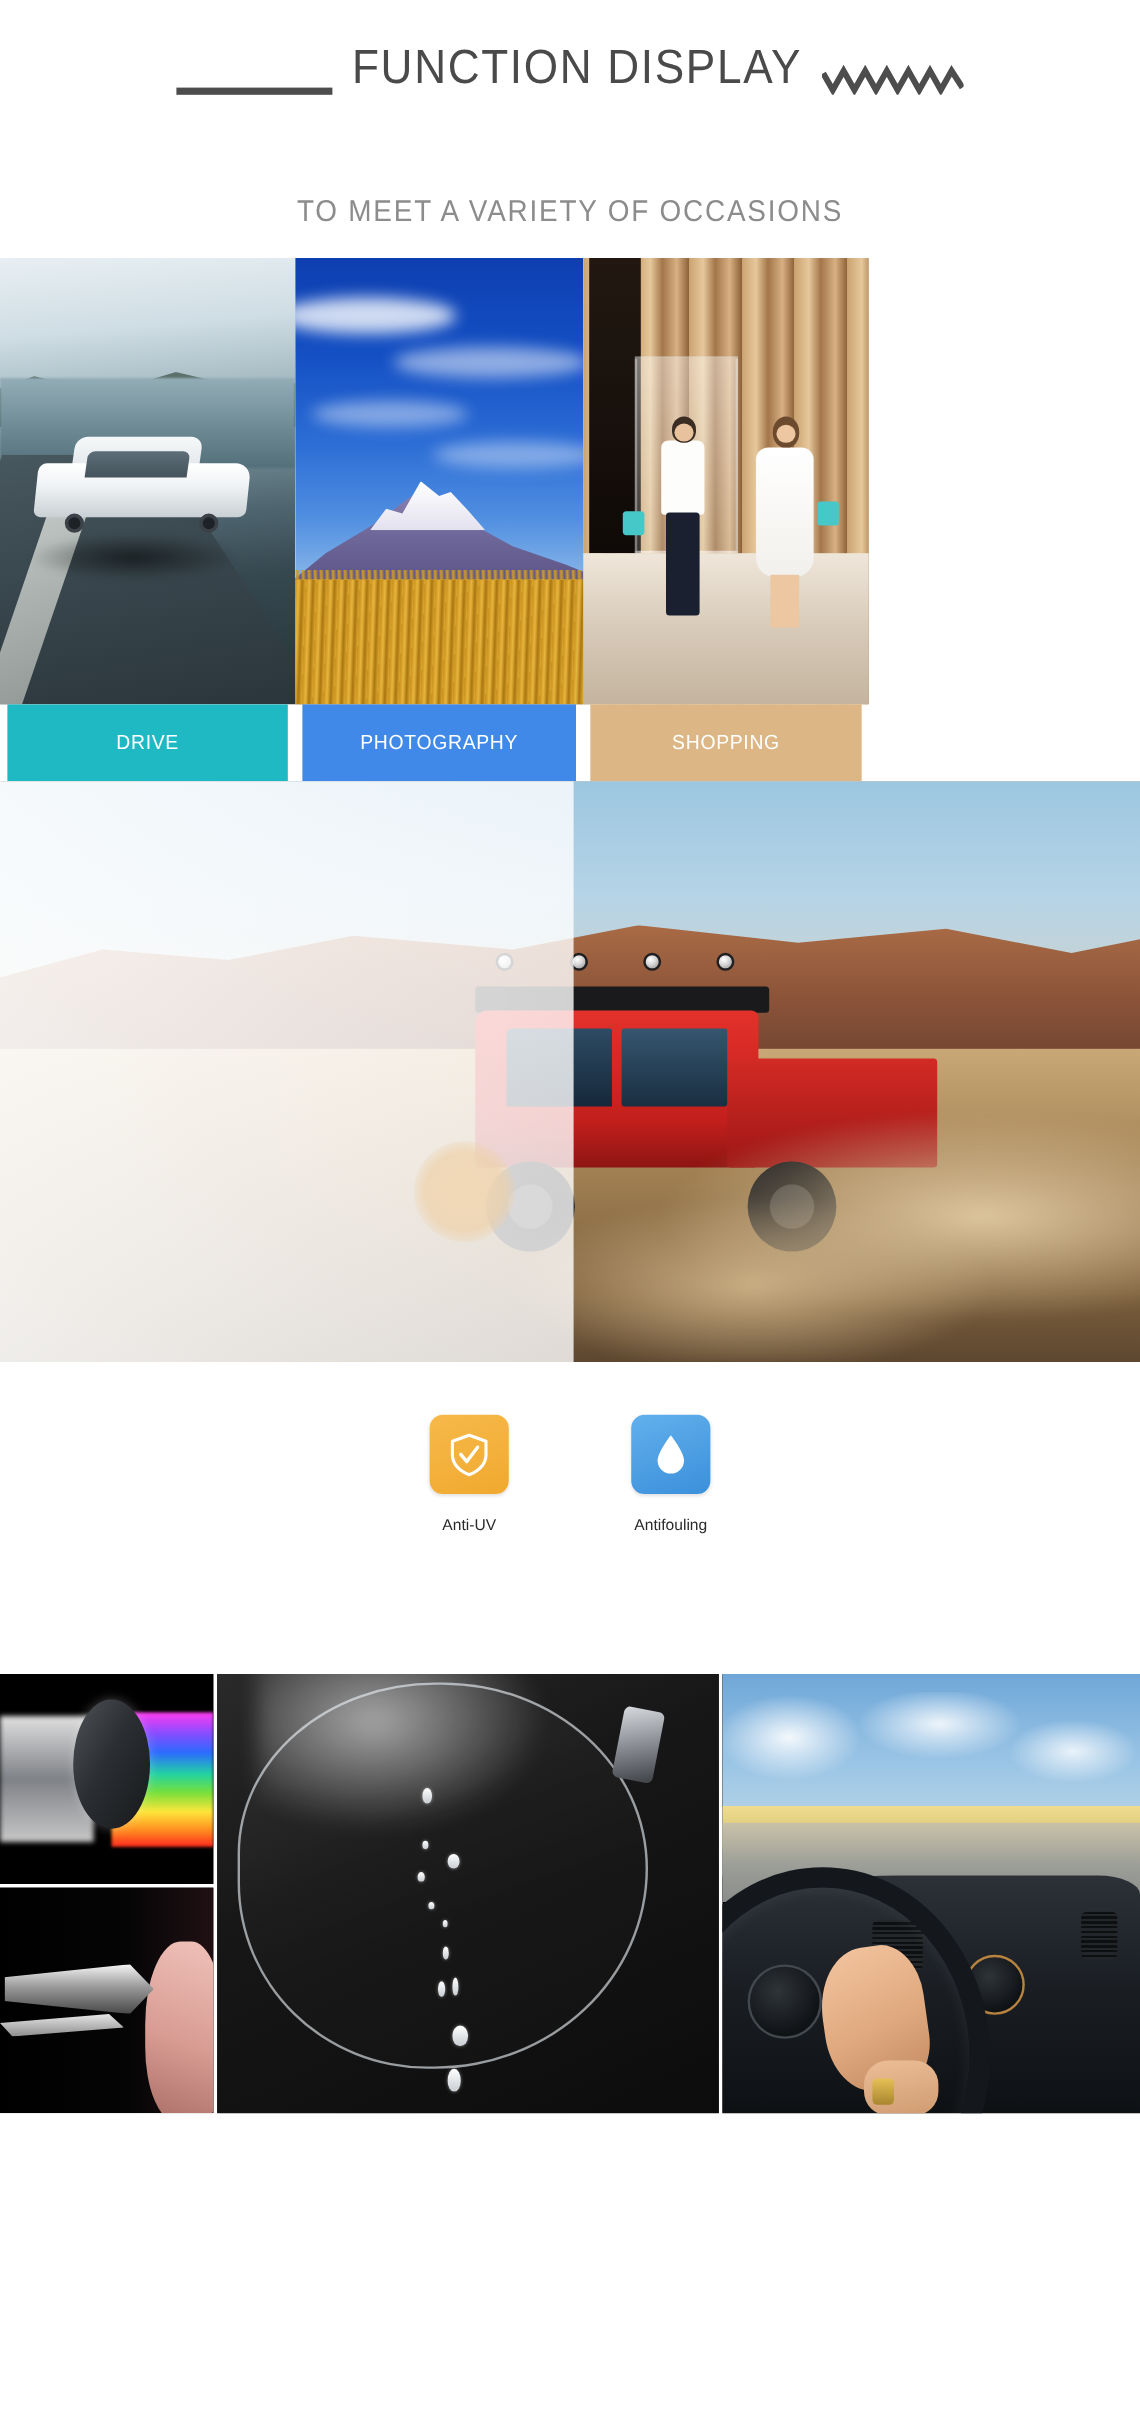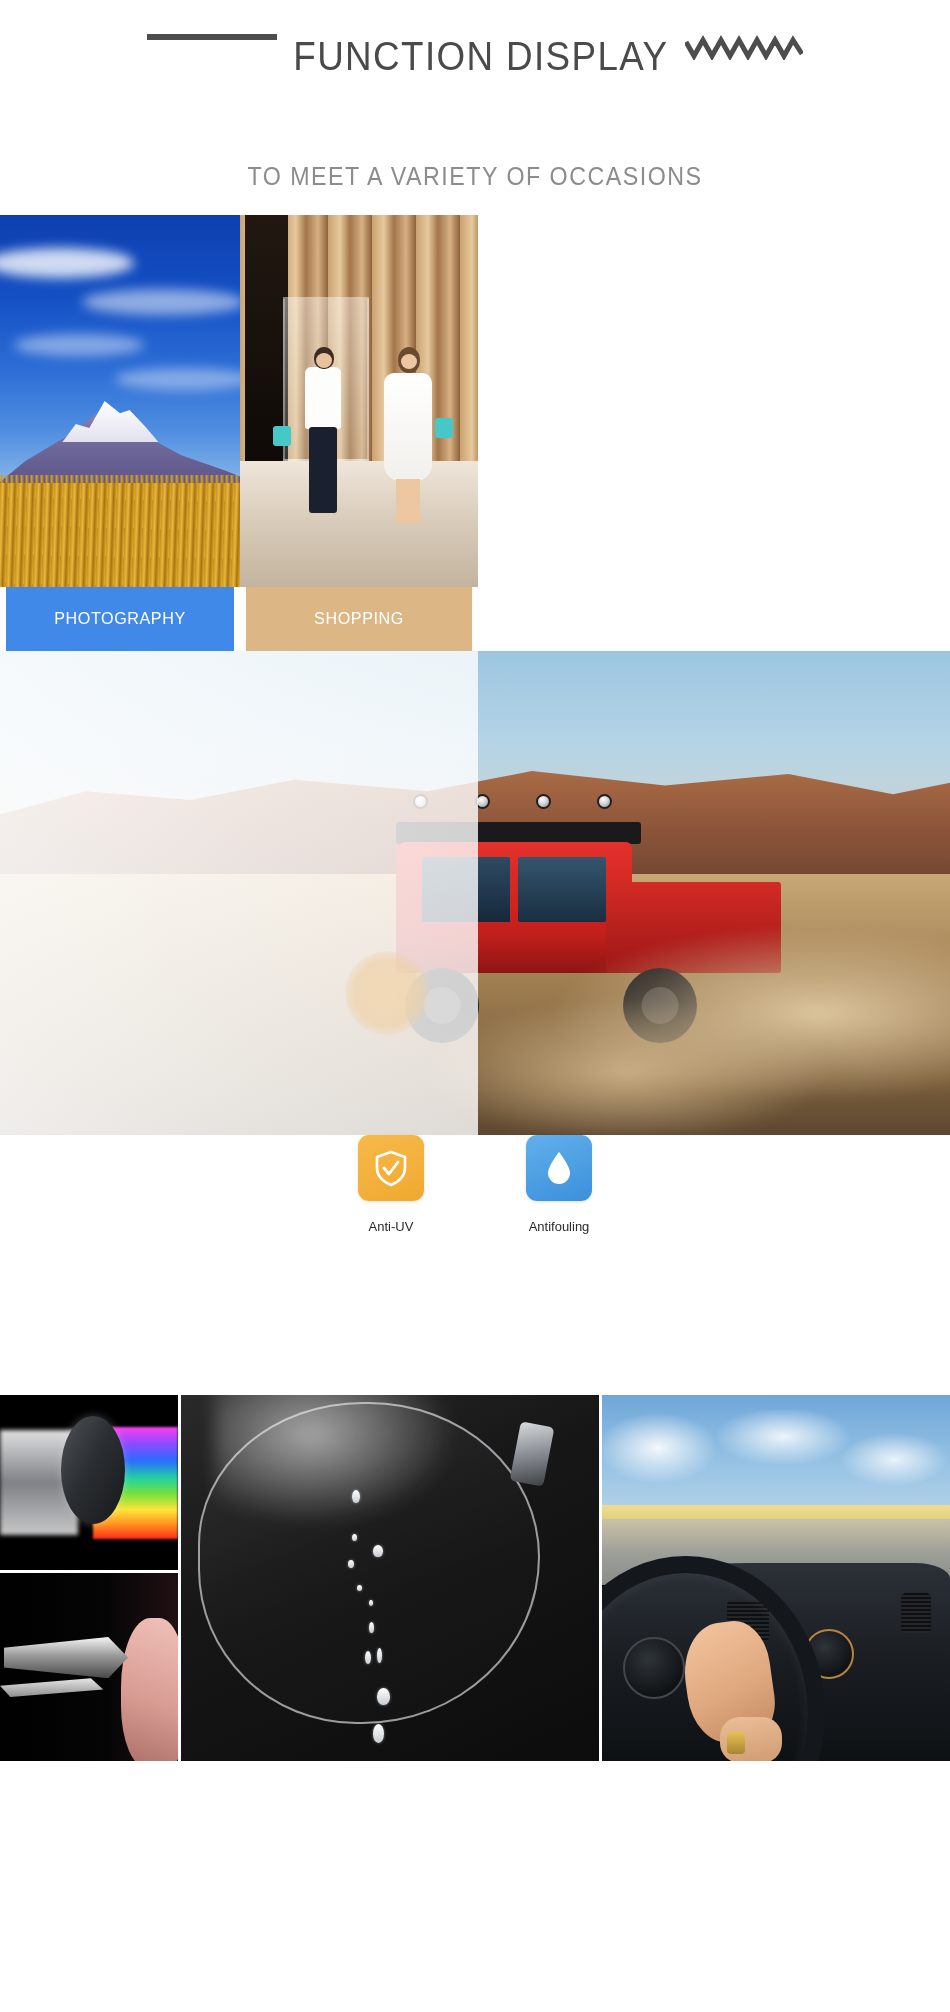--- a/index.html
+++ b/index.html
@@ -14,21 +14,21 @@
 
   
   .header {
     height:215px;
     position:relative;
     background:#ffffff;
   }
   .title-row {
     position:absolute;
     top:34px; left:0; right:0;
-    display:flex; align-items:flex-start; justify-content:center;
+    display:flex; align-items:flex-end; justify-content:center;
   }
   .title-rule {
     width:130px; height:6px; background:#4d4d4d;
   }
   .title-text {
     font-size:40px; letter-spacing:1.5px; color:#4a4a4a;
     font-weight:400; white-space:nowrap;
     transform:scaleX(0.92); transform-origin:center;
   }
   .zigzag { display:block; }
@@ -294,20 +294,21 @@
     background:radial-gradient(circle, rgba(242,216,180,.95) 0%, rgba(239,209,168,.7) 55%, rgba(239,209,168,0) 78%);
   }
 
   
   .features {
     position:relative;
     height:244px;
     background:#ffffff;
     display:flex; align-items:flex-start; justify-content:center;
     gap:50px;
+    padding-top:44px;
   }
   .feat { width:118px; display:flex; flex-direction:column; align-items:center; }
   .feat-tile {
     width:66px; height:66px; border-radius:11px;
     display:flex; align-items:center; justify-content:center;
     box-shadow:0 1px 3px rgba(0,0,0,.12);
   }
   .feat-label {
     margin-top:18px; font-size:13px; color:#2b2b2b; text-align:center; white-space:nowrap;
   }
@@ -459,20 +460,38 @@
     <svg class="zigzag" width="118" height="26" viewBox="0 0 118 26">
       <polyline points="1,8 9,22 18,6 27,22 36,6 45,22 54,6 63,22 72,6 81,22 90,6 99,22 108,6 117,20" fill="none" stroke="#4d4d4d" stroke-width="5" stroke-linejoin="miter"></polyline>
     </svg>
   </div>
   <div class="subtitle">TO MEET A VARIETY OF OCCASIONS</div>
 </div>
 
 <div class="occasions">
 
 
+  <div class="occ-col" style="width:246px">
+    <div class="occ-photo">
+      <div class="drive-bg"></div>
+        <div class="drive-hill"></div>
+        <div class="drive-water"></div>
+      <div class="drive-road"></div>
+        <div class="drive-shoulder"></div>
+      <div class="car-shadow"></div>
+      <div class="car">
+        <div class="croof"></div>
+          <div class="cbody"></div>
+          <div class="cwin"></div>
+        <div class="wheel w1"></div>
+          <div class="wheel w2"></div>
+      </div>
+    </div>
+    <div class="occ-label" style="background:#1fb9c4">DRIVE</div>
+  </div>
 
   <div class="occ-col" style="width:240px">
     <div class="occ-photo">
       <div class="photo-sky"></div>
       <div class="cloud cl1"></div>
         <div class="cloud cl2"></div>
         <div class="cloud cl3"></div>
         <div class="cloud cl4"></div>
       <div class="mount"></div>
         <div class="snowcap"></div>

